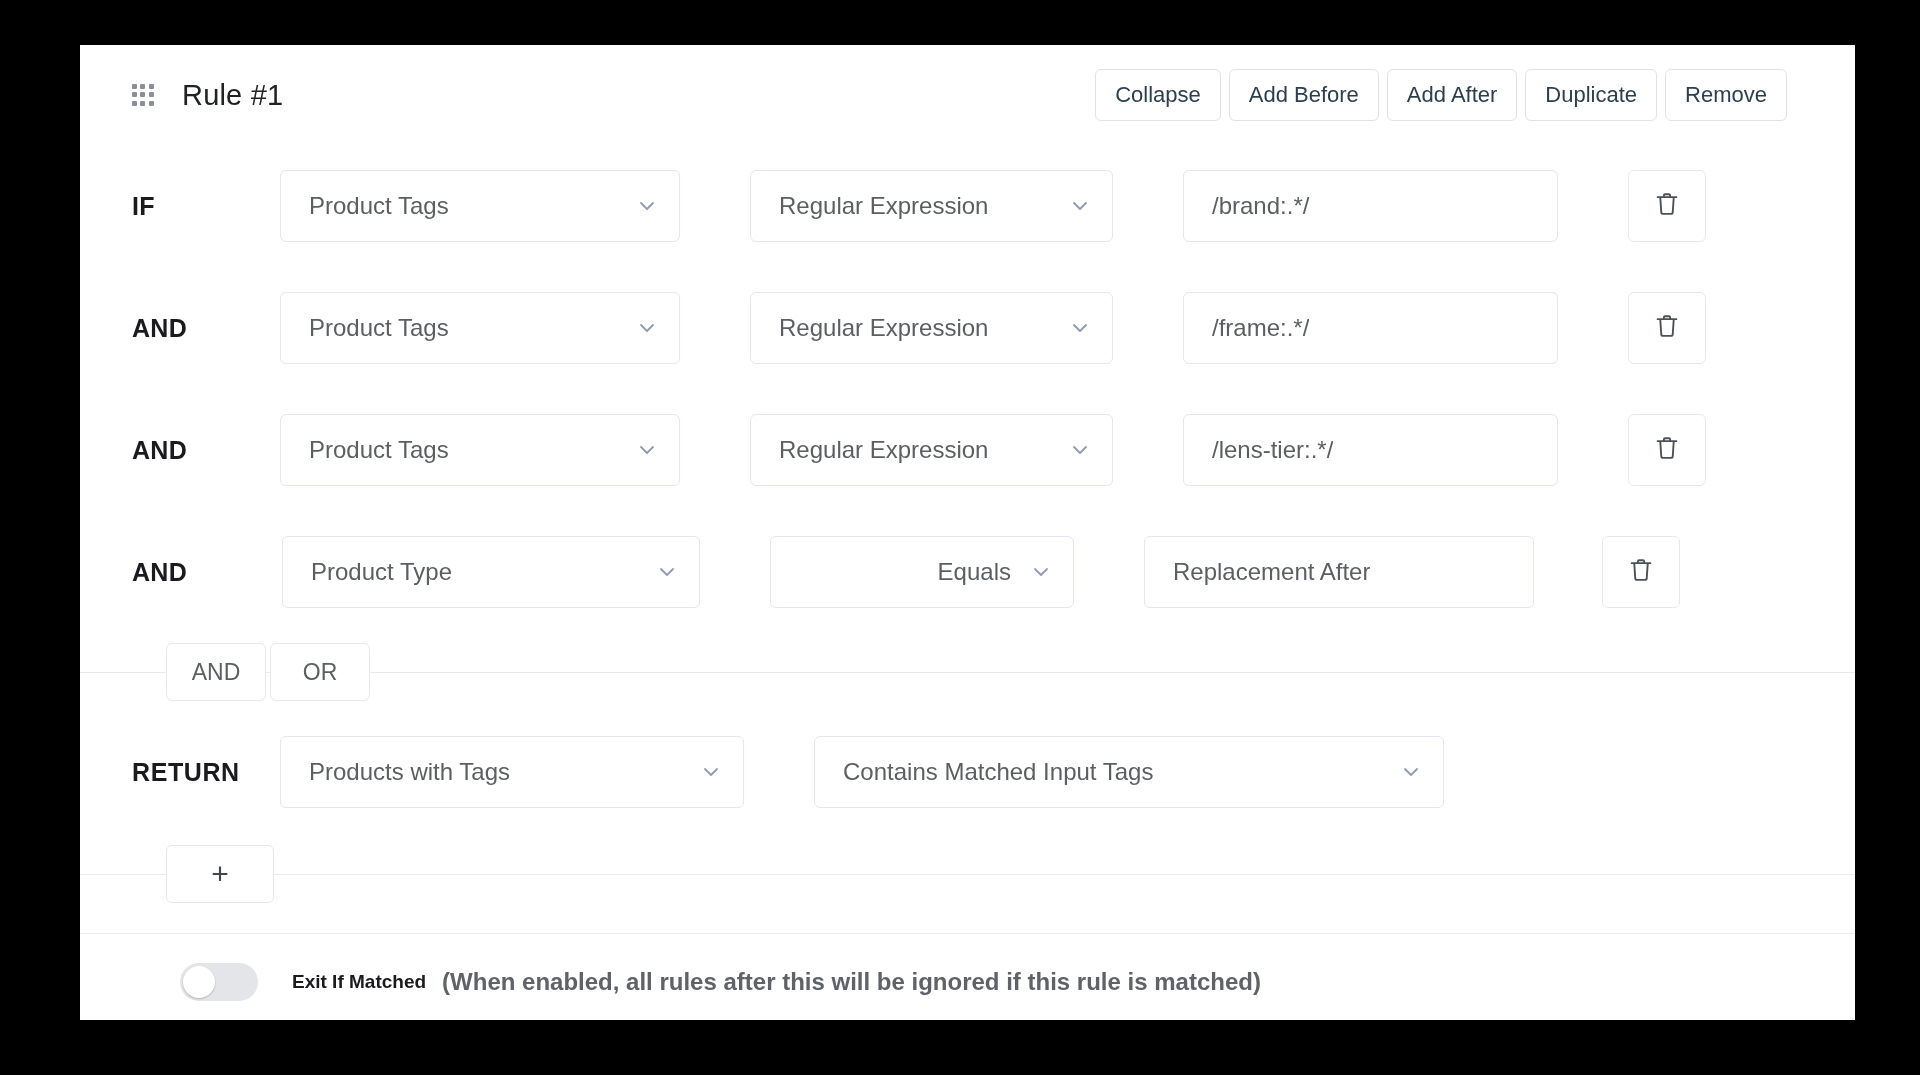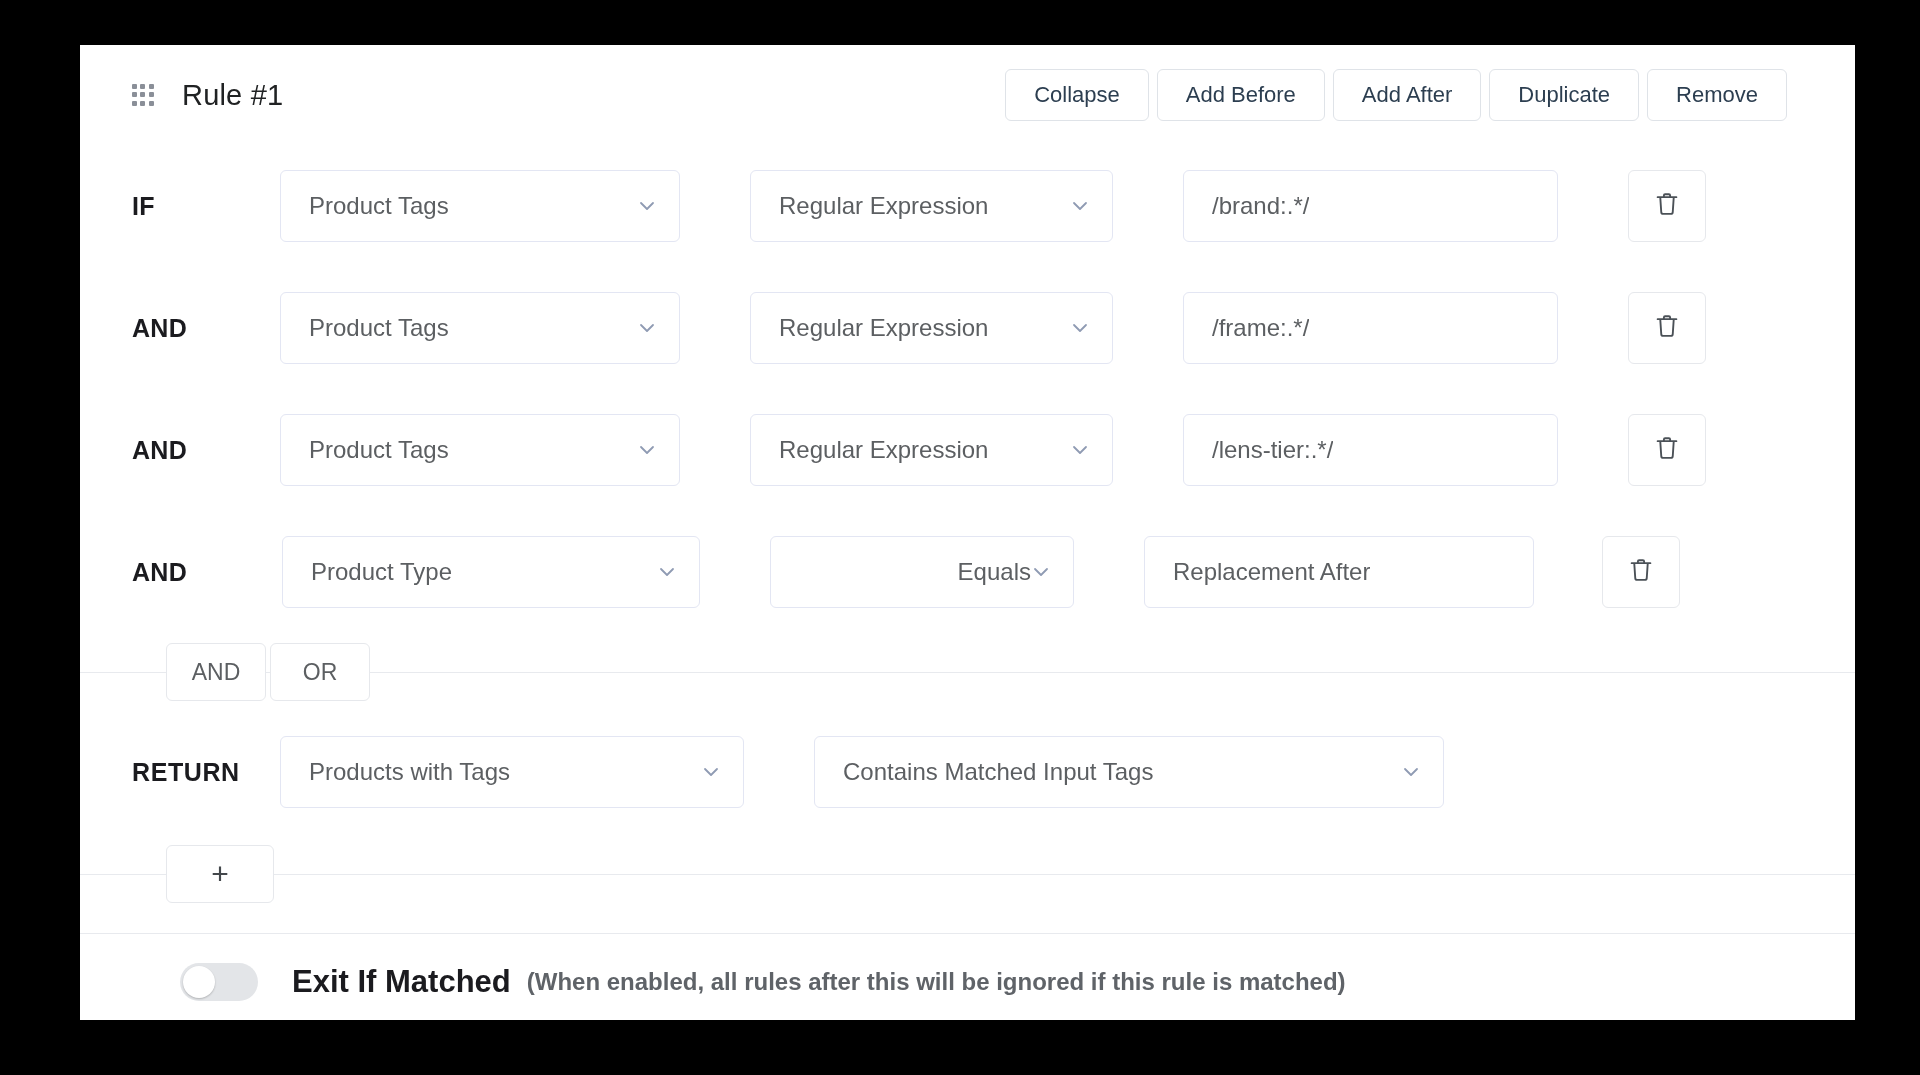--- a/index.html
+++ b/index.html
@@ -62,21 +62,21 @@
     letter-spacing: .2px;
   }
   .header-actions {
     margin-left: auto;
     display: flex;
     gap: 8px;
     padding-right: 38px;
   }
   .hdr-btn {
     height: 52px;
-    padding: 0 28px;
+    padding: 0 19px;
     background: #ffffff;
     border: 1px solid #dfe3e8;
     border-radius: 6px;
     font-size: 22px;
     color: #2c3e50;
     font-family: "Liberation Sans", sans-serif;
     cursor: pointer;
     white-space: nowrap;
     display: flex;
     align-items: center;
@@ -107,21 +107,21 @@
     border: 1px solid #e3e6f3;
     border-radius: 6px;
     display: flex;
     align-items: center;
     padding: 0 20px 0 28px;
     font-size: 24px;
     color: #5c5f62;
     cursor: pointer;
     overflow: hidden;
   }
-  .field.select { padding-right: 42px; }
+  .field.select { padding-right: 62px; }
   .field .val {
     white-space: nowrap;
     overflow: hidden;
     text-overflow: ellipsis;
   }
   .chev {
     position: absolute;
     right: 22px;
     top: 50%;
     transform: translateY(-50%);
@@ -266,21 +266,21 @@
     left: 3px;
     top: 3px;
     width: 32px;
     height: 32px;
     border-radius: 50%;
     background: #ffffff;
     box-shadow: 0 1px 2px rgba(0,0,0,.22);
   }
   .footer-label {
     margin-left: 34px;
-    font-size: 31px;
+    font-size: 19px;
     font-weight: 700;
     color: #1b1b1f;
   }
   .footer-hint {
     margin-left: 16px;
     font-size: 24px;
     color: #5f6368;
     font-weight: 700;
   }
 </style>

